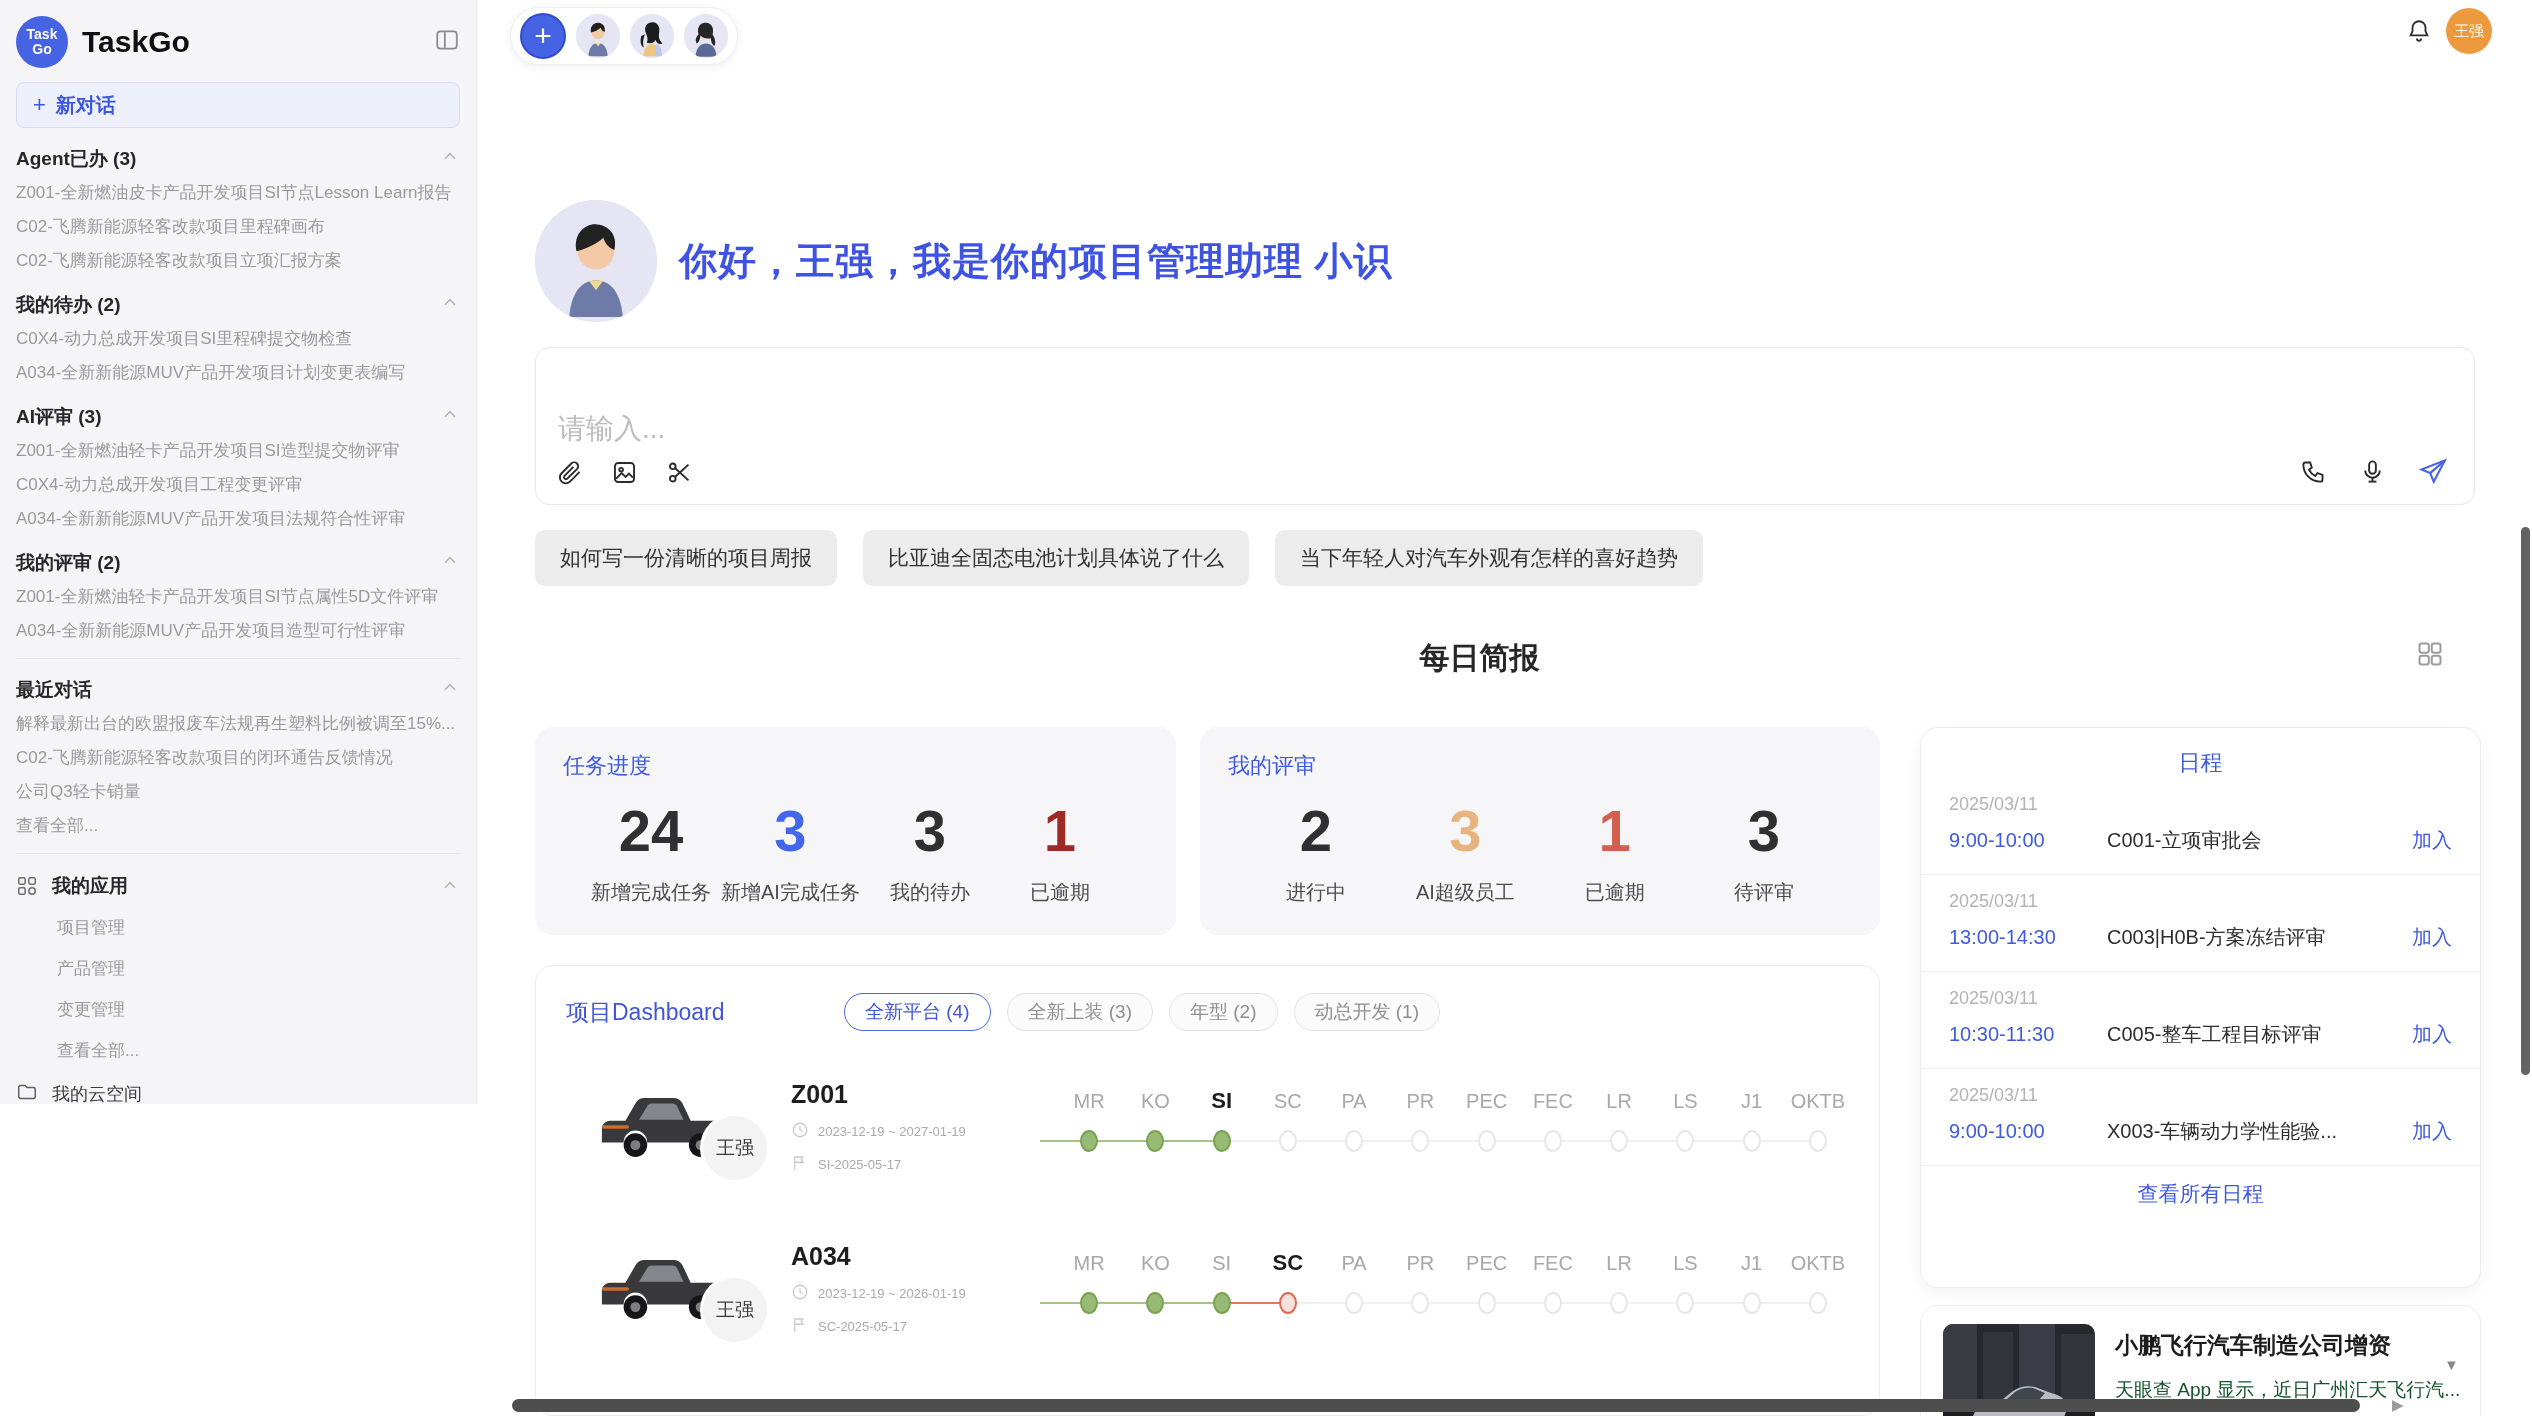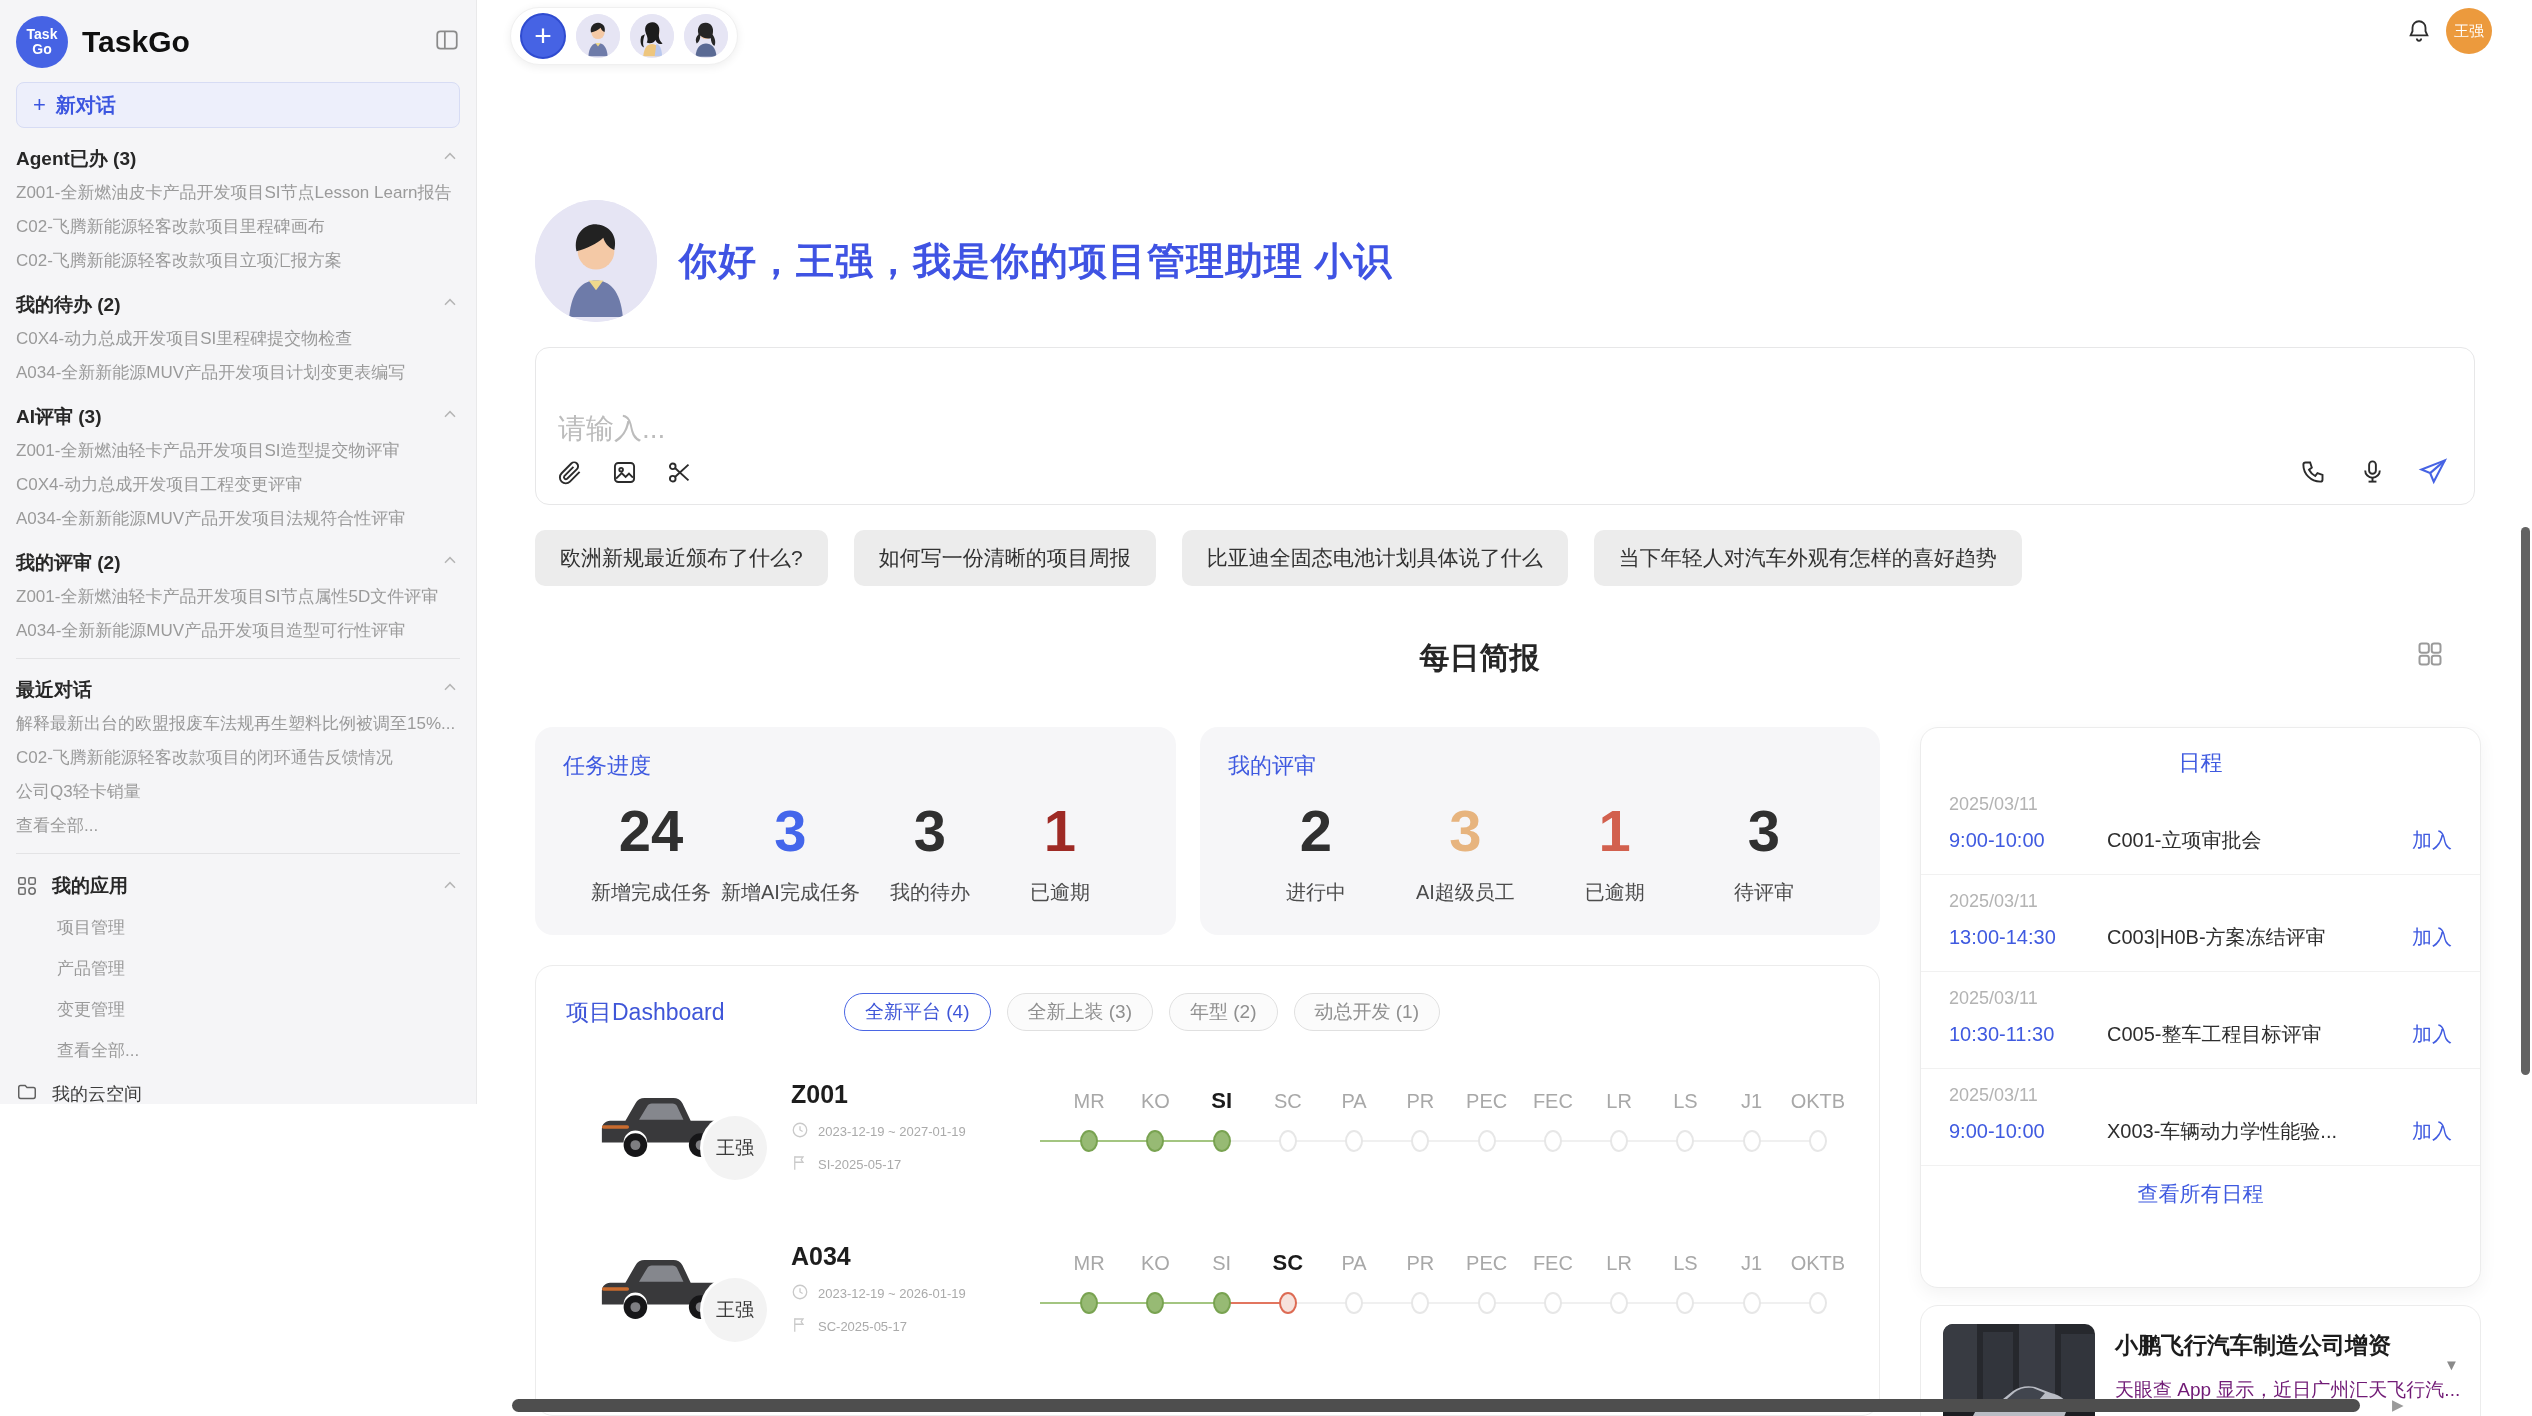--- a/index.html
+++ b/index.html
@@ -117,21 +117,21 @@
   .seg { position:absolute; top:10px; height:2px; }
   .dot { position:absolute; top:0; width:18px; height:22px; border-radius:50%; background:#fff;
     border:2px solid #e7e7e7; }
   .dot.done { background:#97ba74; border-color:#79a351; }
   .dot.overdue { background:#f6e2dc; border-color:#dd6b54; }
 
   .news { position:absolute; left:1443px; top:1305px; width:561px; height:140px; background:#fff;
     border:1px solid #ececec; border-radius:18px; padding:18px 22px; display:flex; gap:20px; overflow:hidden; }
   .news-img { width:152px; height:118px; border-radius:10px; overflow:hidden; flex:none; }
   .news-title { font-size:23px; font-weight:700; color:#1c1c1c; margin-top:6px; }
-  .news-snip { font-size:19px; color:#701a75; margin-top:16px; white-space:nowrap; overflow:hidden; }
+  .news-snip { font-size:19px; color:#14532d; margin-top:16px; white-space:nowrap; overflow:hidden; }
 
   .h-thumb { position:absolute; left:512px; top:1399px; width:1848px; height:13px;
     background:#4e4e4e; border-radius:7px; cursor:pointer; }
   .h-arrow { position:absolute; left:2392px; top:1396px; color:#9a9a9a; font-size:15px; cursor:pointer; }
   .v-down { position:absolute; left:2444px; top:1356px; color:#8a8a8a; font-size:15px; cursor:pointer; }
   .v-thumb { position:absolute; left:2521px; top:527px; width:9px; height:548px;
     background:#636363; border-radius:5px; cursor:pointer; }
 </style>
 </head>
 <body>
@@ -356,21 +356,20 @@
               <line x1="8.5" y1="21" x2="15.5" y2="21"></line>
             </svg></span>
         <span class="send-ic"><svg width="30" height="30" viewBox="0 0 24 24" fill="none" stroke="currentColor" stroke-width="1.7">
               <path d="M21.5 3.5L2.8 10.8l6.9 2.9 2.9 6.9 8.9-17.1z"></path>
               <path d="M9.7 13.7l11.8-10.2"></path>
             </svg></span>
       </div>
     </div>
 
     <div class="chips" id="chips">
-        <div class="chip">欧洲新规最近颁布了什么?</div>
         <div class="chip">如何写一份清晰的项目周报</div>
         <div class="chip">比亚迪全固态电池计划具体说了什么</div>
         <div class="chip">当下年轻人对汽车外观有怎样的喜好趋势</div>
       </div>
 
     <div class="brief-title">每日简报</div>
     <span class="brief-grid-ic">
       <svg width="28" height="28" viewBox="0 0 24 24" fill="none" stroke="currentColor" stroke-width="1.7">
           <rect x="3" y="3" width="8" height="8" rx="2"></rect>
           <rect x="13.5" y="3" width="7.5" height="8" rx="2"></rect>

